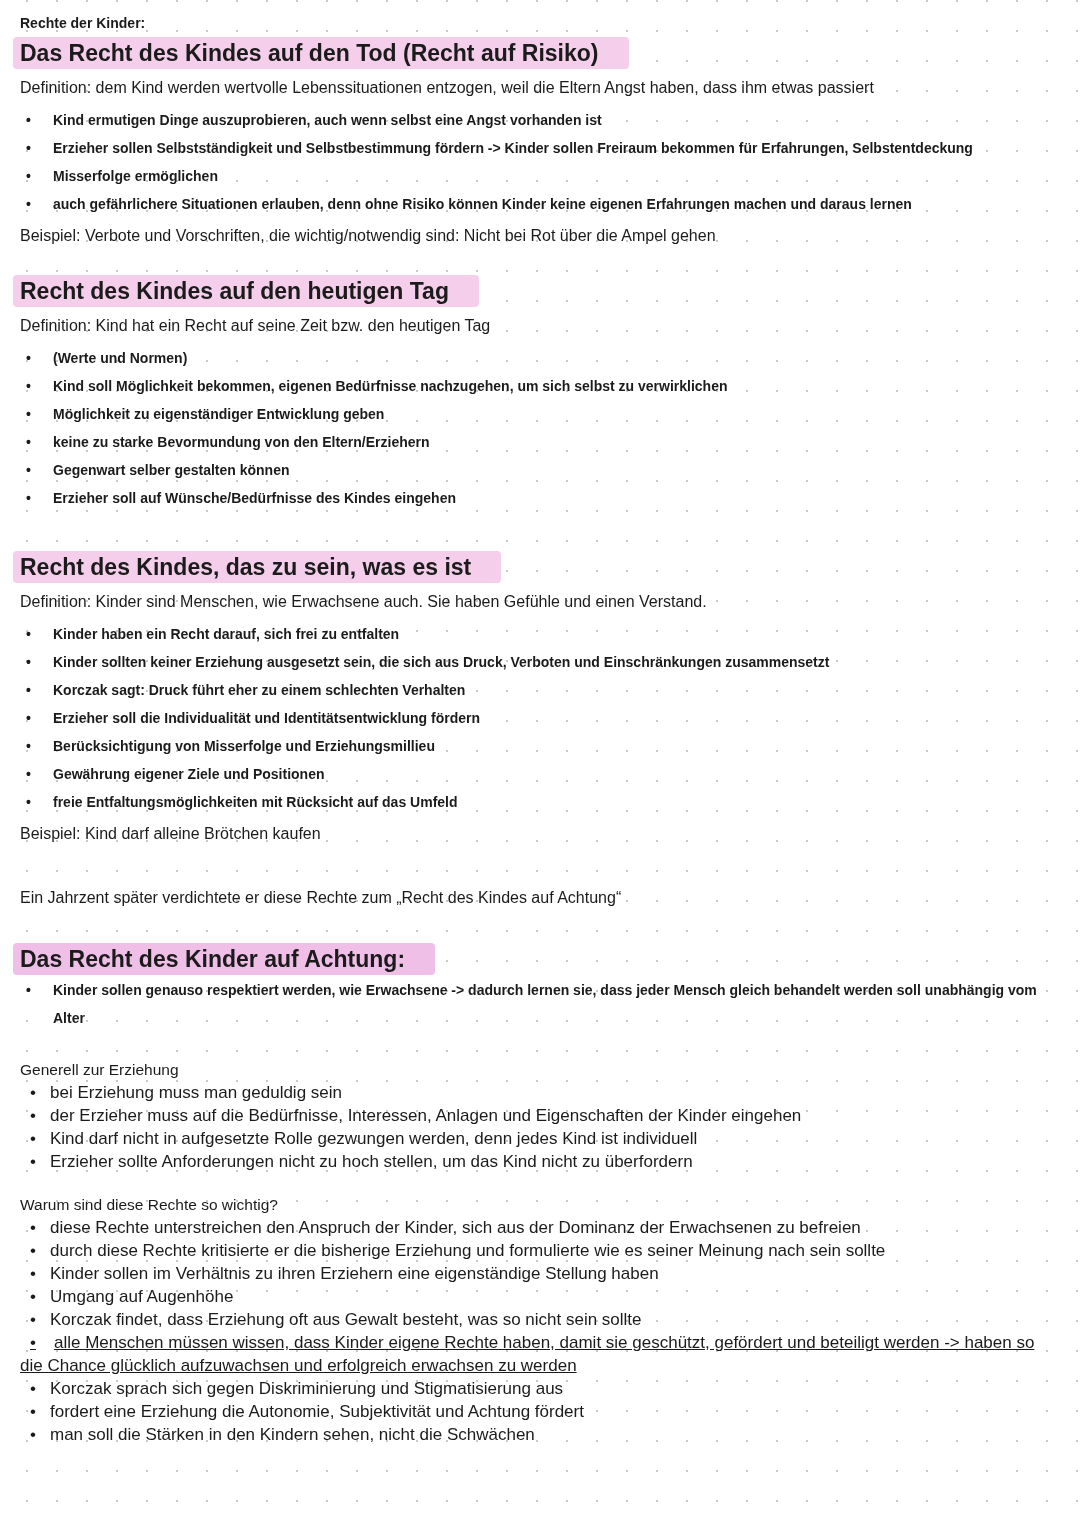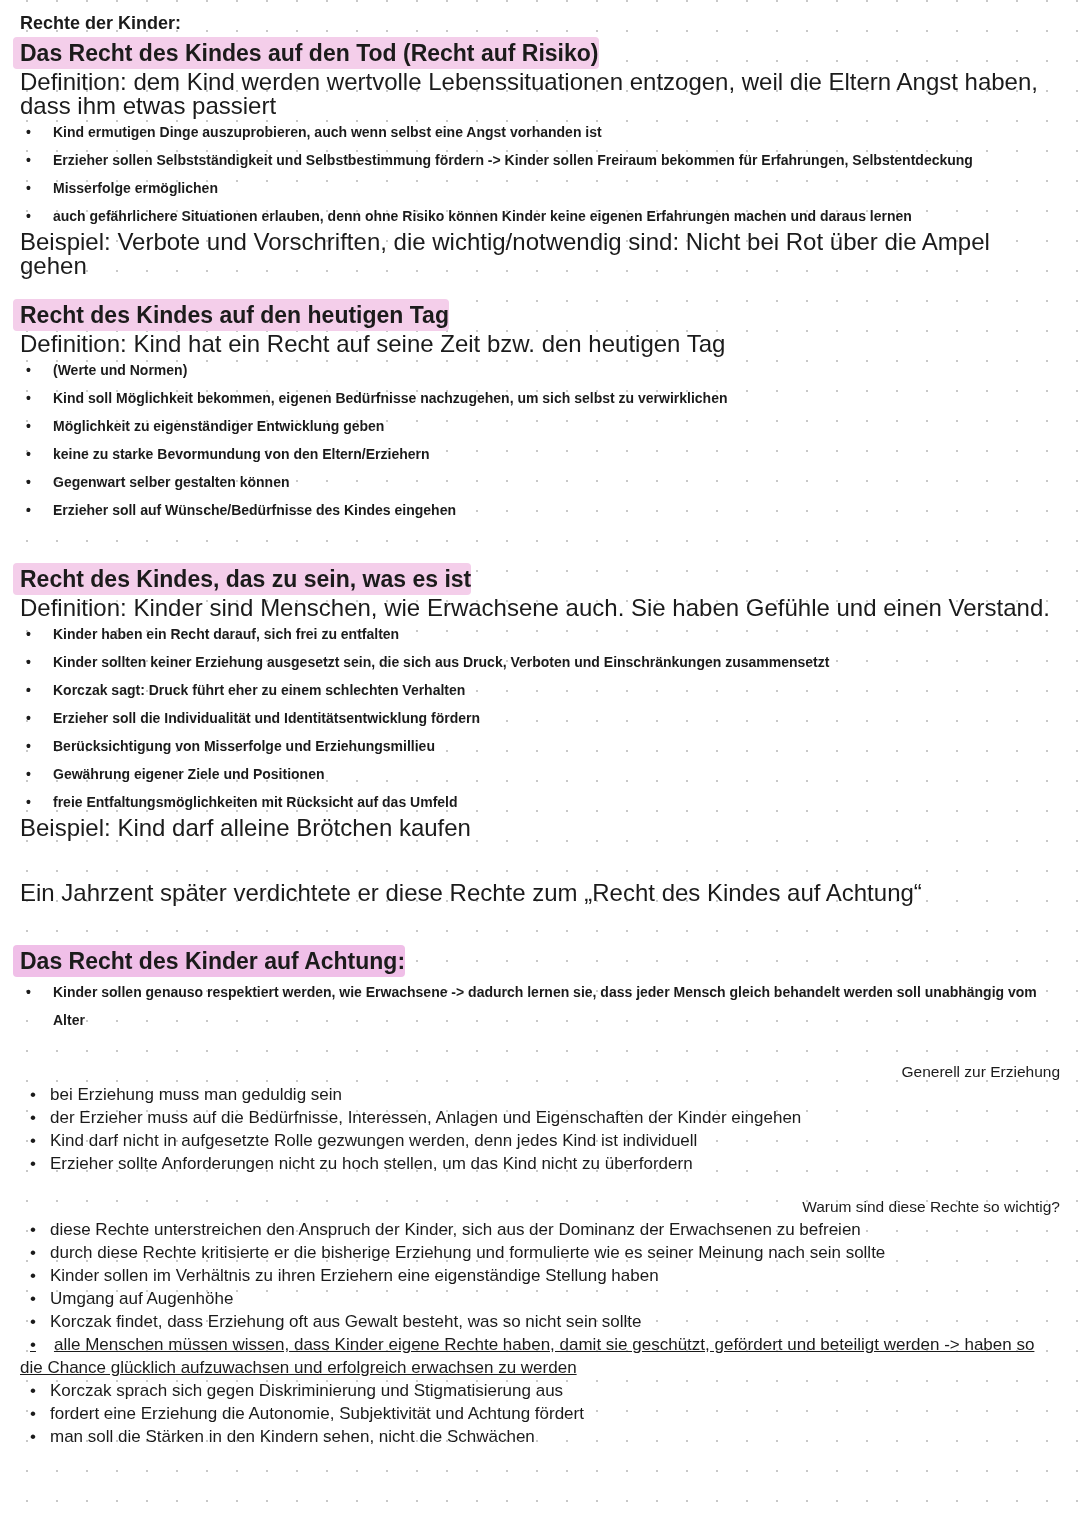--- a/index.html
+++ b/index.html
@@ -15,65 +15,64 @@
     overflow:hidden;
     background-color:#ffffff;
     background-image:radial-gradient(circle,var(--dot) 1.3px,transparent 1.4px);
     background-size:30px 30px;
     background-position:12px 16px;
     font-family:"Liberation Sans",sans-serif;
     color:var(--ink);
     padding:8px 20px 0 20px;
   }
   .title{
-    font-size:18px;
+    font-size:14px;
     line-height:30px;
     font-weight:bold;
   }
   h2.h{
     font-size:23px;
     line-height:30px;
     font-weight:bold;
     margin:0 0 2px 0;
   }
   .hl{
     background:var(--hl);
     border-radius:4px;
-    padding:3px 0 3px 7px;
+    padding:3px 30px 3px 7px;
     margin-left:-7px;
     box-decoration-break:clone;
     -webkit-box-decoration-break:clone;
   }
   .hl.strong{background:var(--hl2);}
   .line{
-    font-size:24px;
-    line-height:24px;
+    font-size:16px;
+    line-height:36px;
   }
   ul.bl{list-style:none;}
   ul.bl li{
     position:relative;
     padding-left:33px;
     font-size:14px;
     line-height:28px;
     font-weight:bold;
   }
   ul.bl li::before{
     content:"\2022";
     position:absolute;
     left:6px;
     top:0;
   }
   .mt24{margin-top:40px;}
   .mt26{margin-top:22px;}
-  .mt28{margin-top:41px;}
+  .mt28{margin-top:28px;}
   
   .note-h{
     font-size:15.5px;
     line-height:23px;
-    text-align:right;
   }
   ul.sl{list-style:none;}
   ul.sl li{
     position:relative;
     padding-left:30px;
     font-size:17px;
     line-height:23px;
   }
   ul.sl li::before{
     content:"\2022";

